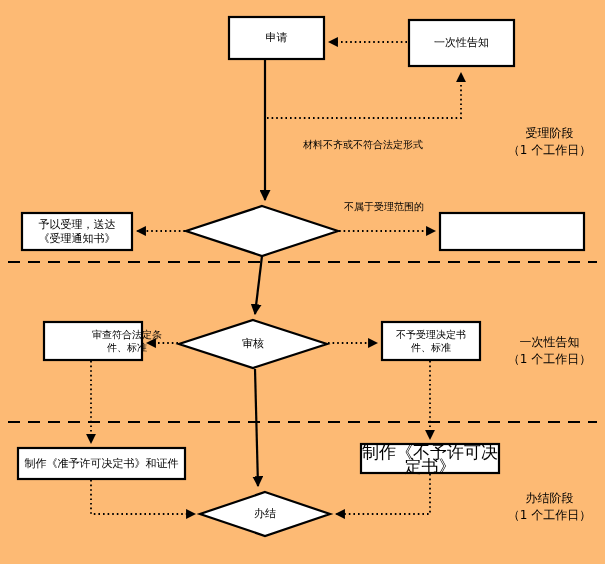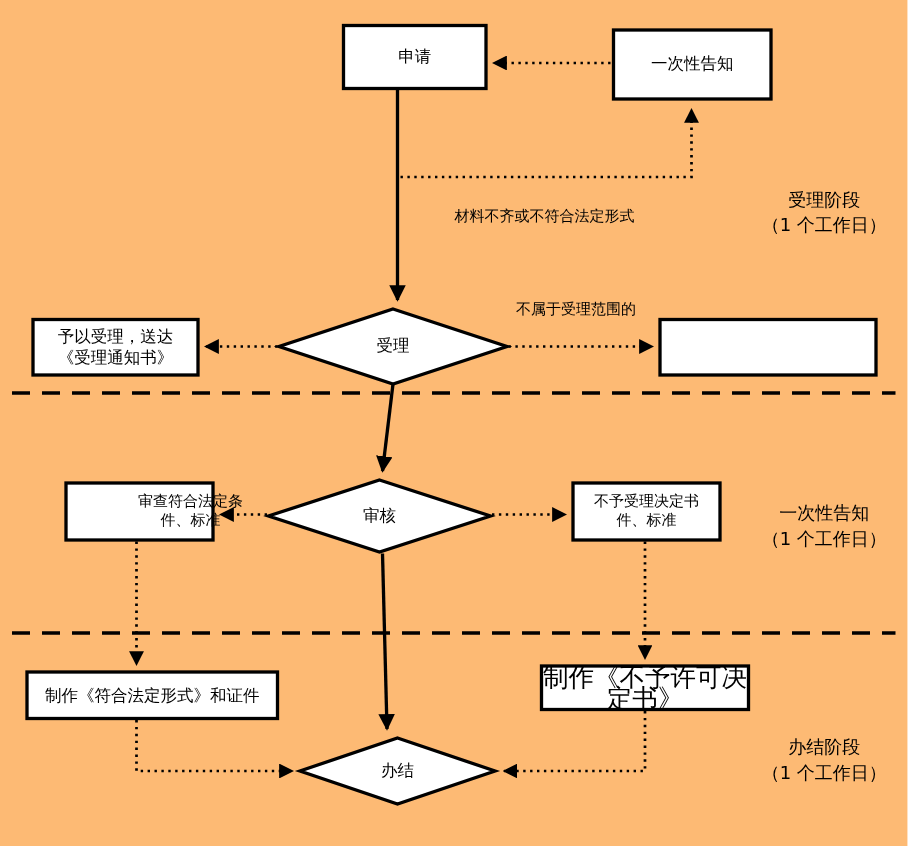--- a/index.html
+++ b/index.html
@@ -118,35 +118,34 @@
 
     <polyline points="91,480 91,514 195,514" fill="none" stroke="#000000" stroke-width="1.8" stroke-dasharray="1.6,3.0" marker-end="url(#arrow-dot)"></polyline>
 
     <polyline points="430,474 430,514 336,514" fill="none" stroke="#000000" stroke-width="1.8" stroke-dasharray="1.6,3.0" marker-end="url(#arrow-dot)"></polyline>
   </svg>
 
   <div class="node-text" style="left:229px; top:17px; width:95px; height:42px;">申请</div>
 
   <div class="node-text" style="left:409px; top:20px; width:105px; height:46px;">一次性告知</div>
 
-  <div class="node-text" style="left:222px; top:216px; width:80px; height:30px;">受理</div>
 
   <div class="node-text" style="left:22px; top:213px; width:110px; height:37px;">予以受理，送达
 《受理通知书》</div>
 
 
   <div class="node-text" style="left:213px; top:329px; width:80px; height:30px;">审核</div>
 
   <div class="node-text" style="left:44px; top:322px; width:98px; height:38px; font-size:10px; line-height:13px;margin-left:34px;">审查符合法定条
 件、标准</div>
 
   <div class="node-text" style="left:382px; top:322px; width:98px; height:38px; font-size:10px; line-height:13px;">不予受理决定书
 件、标准</div>
 
-  <div class="node-text" style="left:18px; top:448px; width:167px; height:31px; font-size:11px;">制作《符合法定形式》和证件</div>
+  <div class="node-text" style="left:18px; top:448px; width:167px; height:31px; font-size:11px;">制作《准予许可决定书》和证件</div>
 
   <div class="node-text" style="left:361px; top:444px; width:138px; height:29px; font-size:17px;">制作《不予许可决定书》</div>
 
   <div class="node-text" style="left:225px; top:499px; width:80px; height:30px;">办结</div>
 
   <div class="edge-label" style="left:283px; top:96px; width:160px;margin-top:42px;">材料不齐或不符合法定形式</div>
 
 
   <div class="edge-label" style="left:334px; top:200px; width:100px;">不属于受理范围的</div>
 

